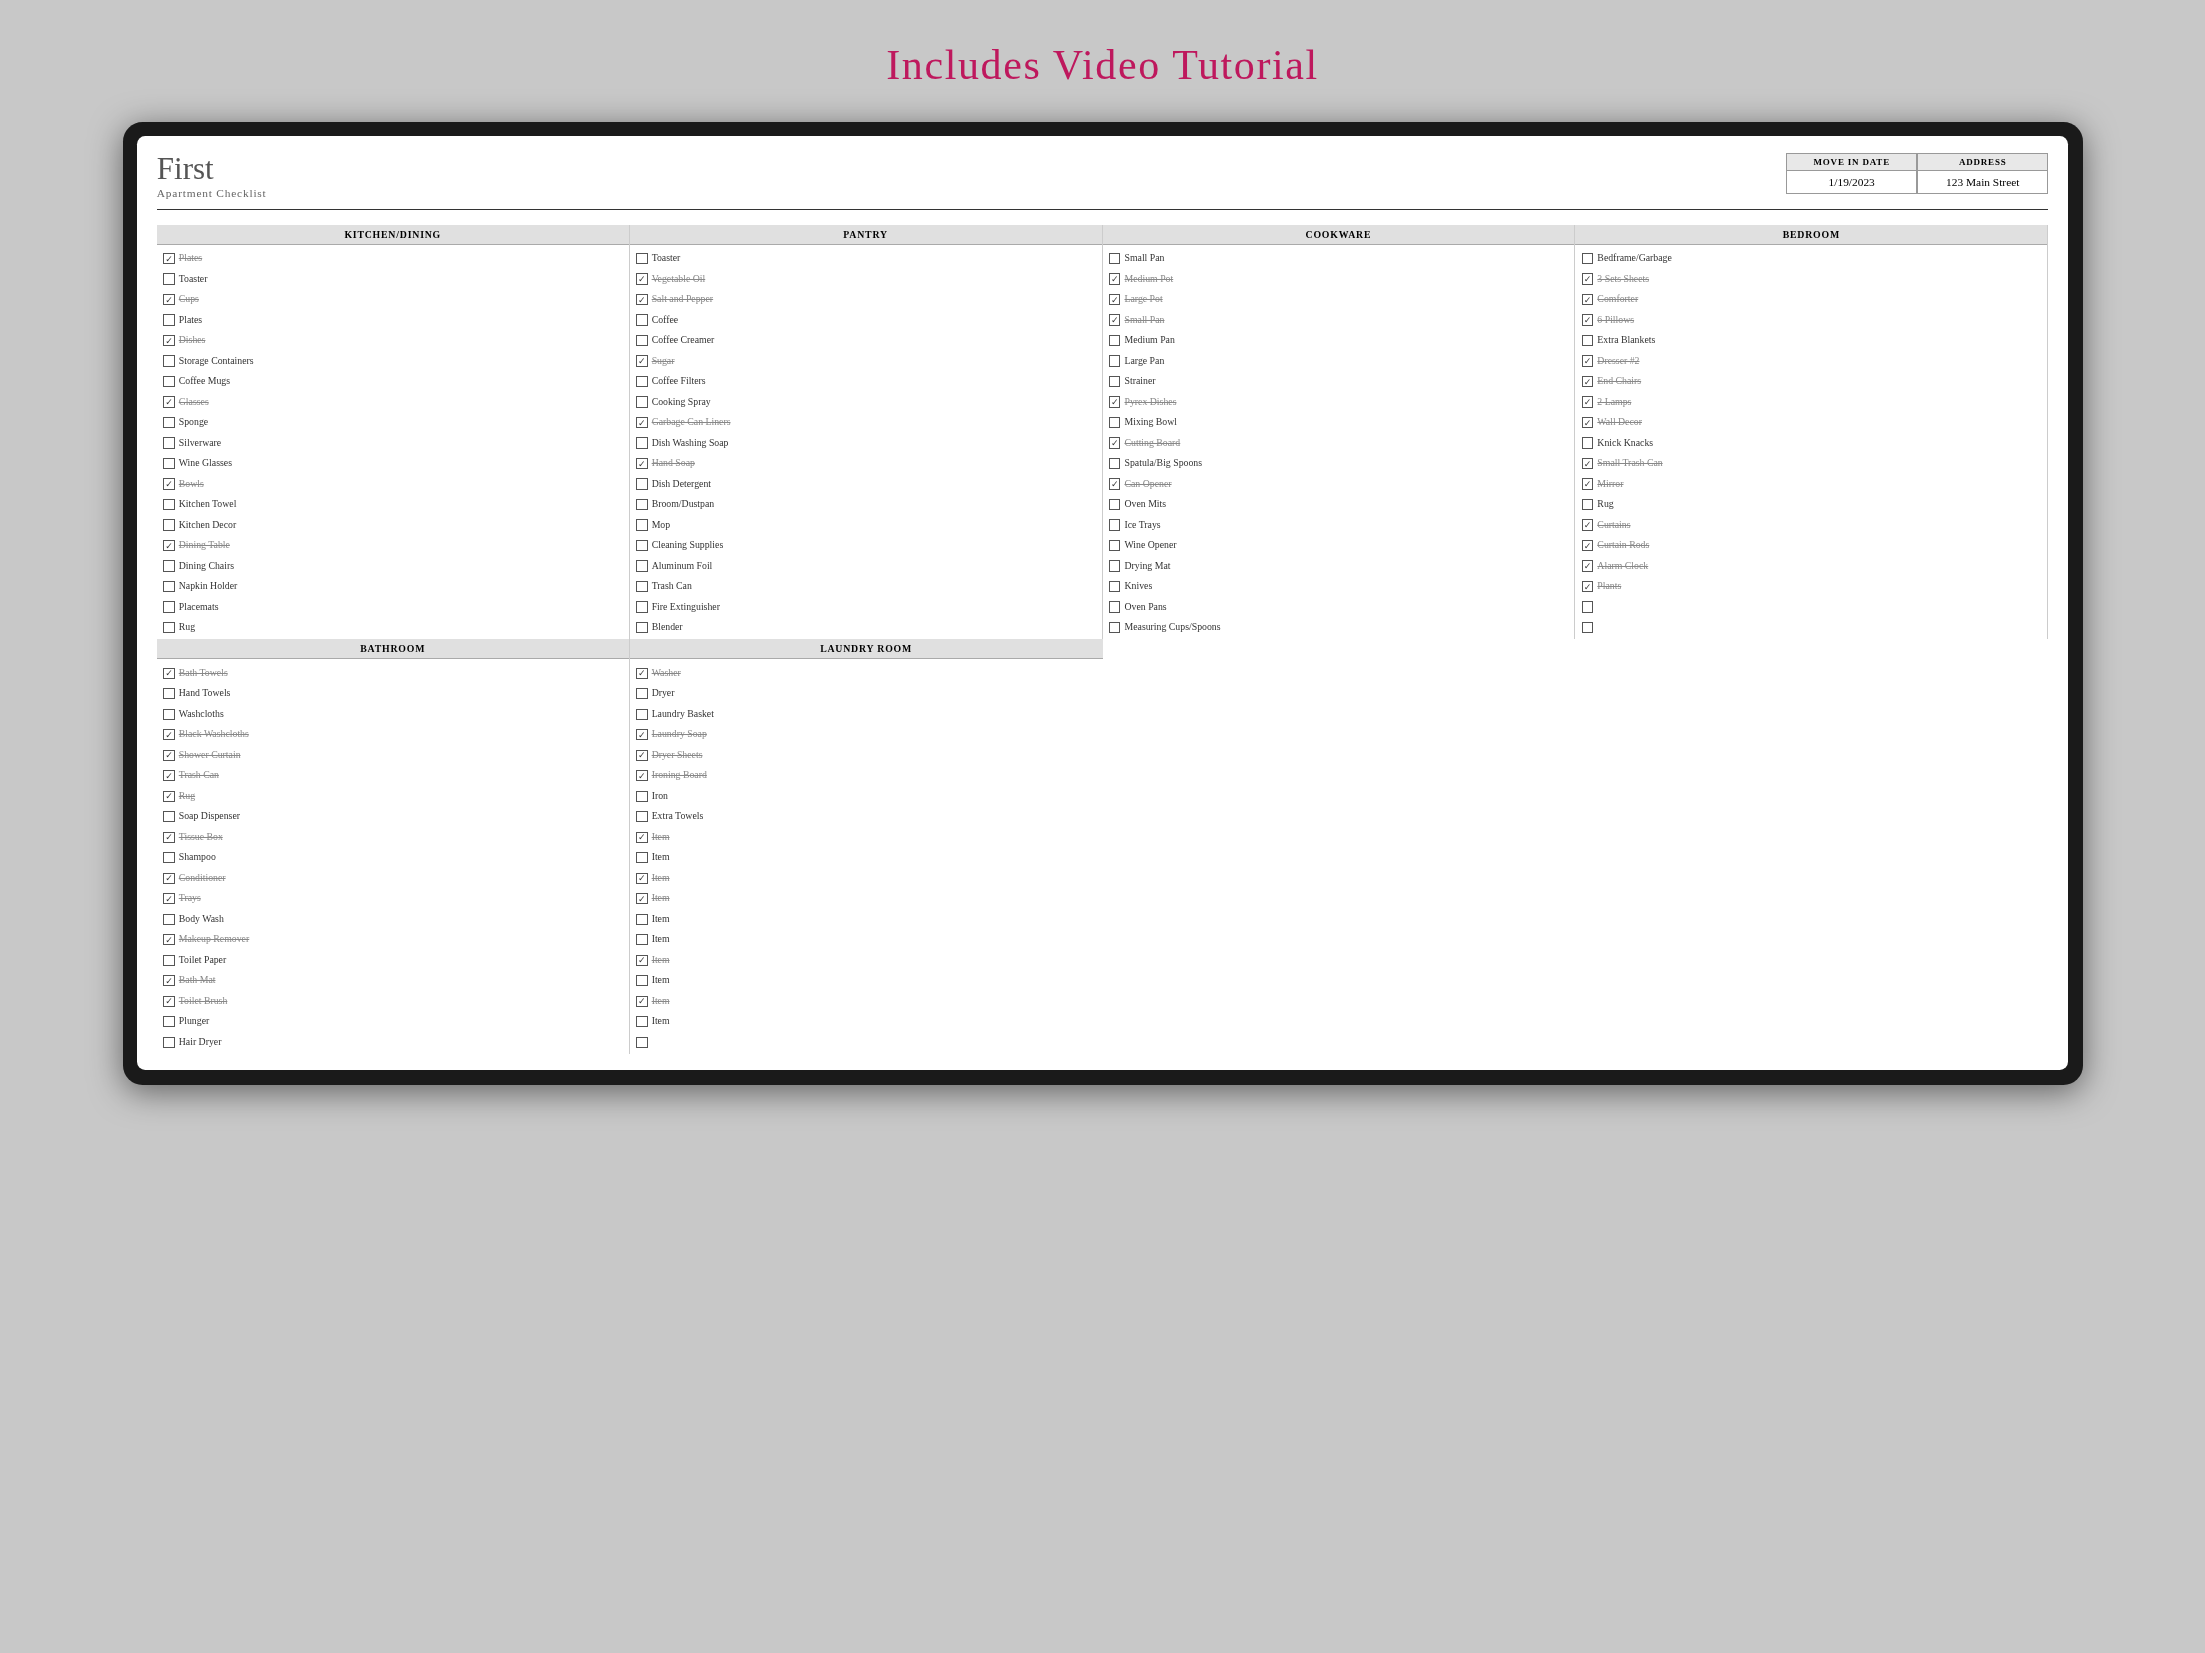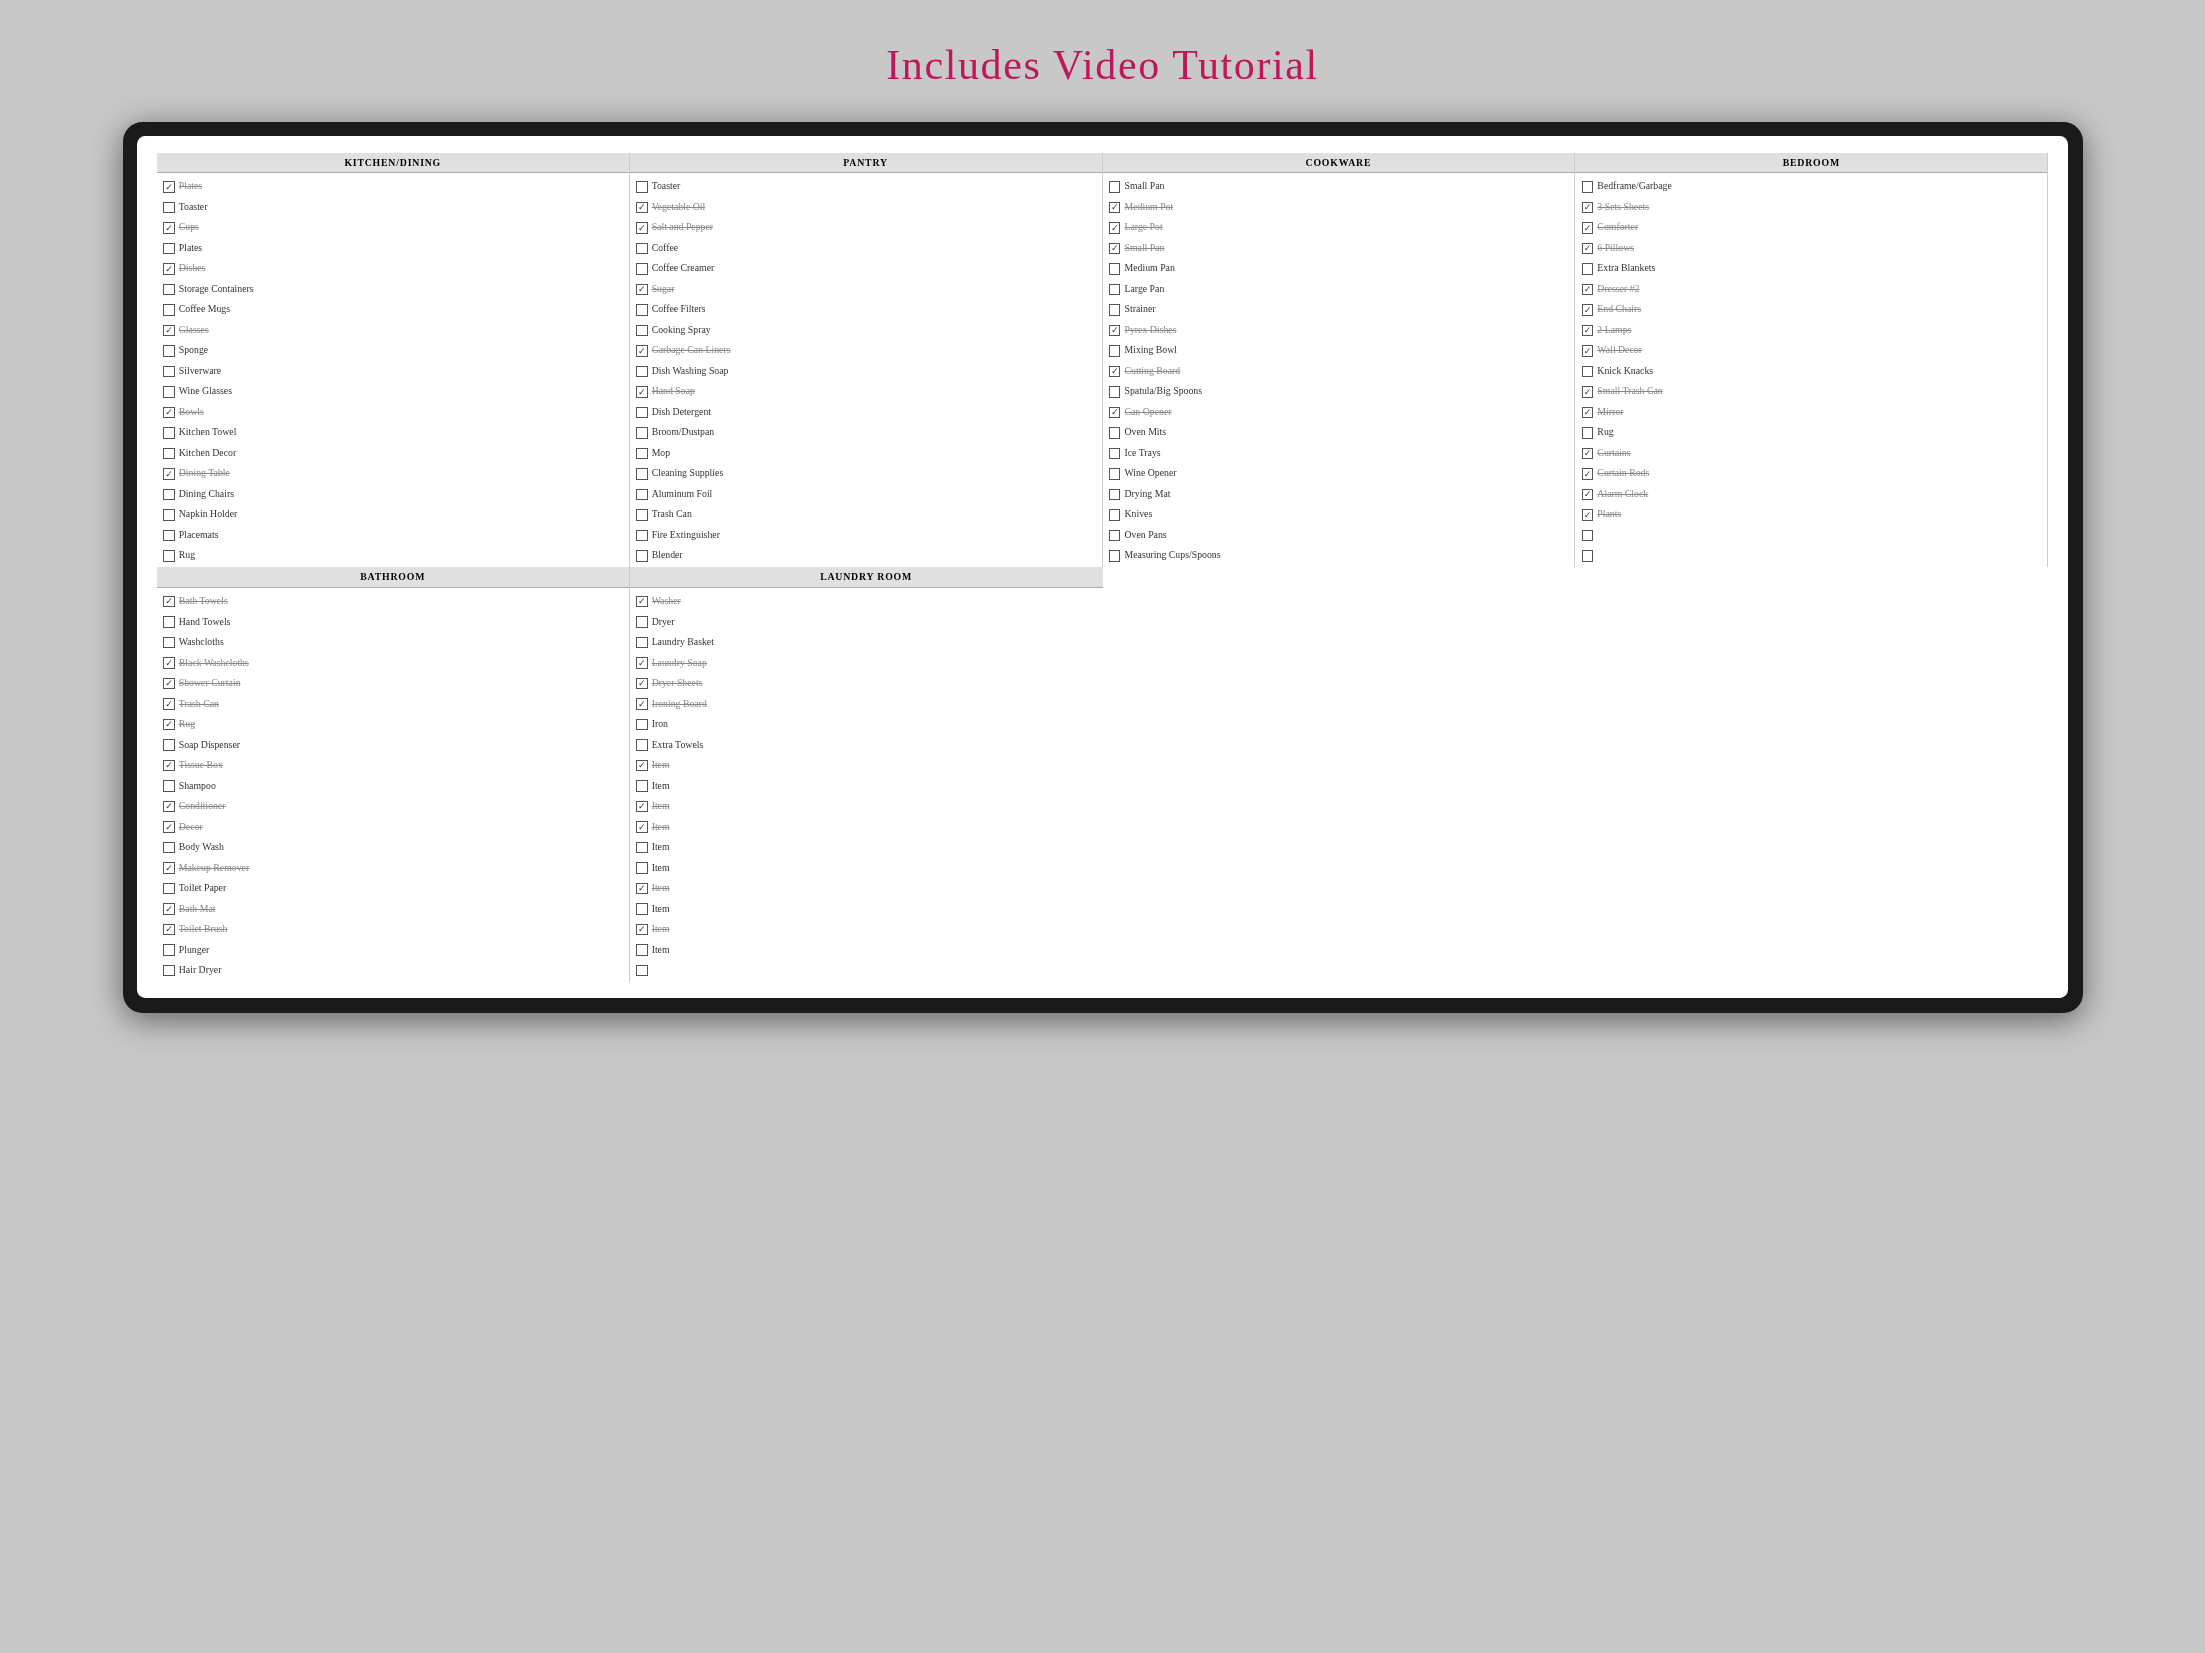--- a/index.html
+++ b/index.html
@@ -139,20 +139,36 @@
     }
   </style>
 </head>
 <body>
 
 <h1 class="page-title">Includes Video Tutorial</h1>
 
 <div class="device-frame">
   <div class="checklist-container">
 
+    <div class="header-row">
+      <div class="logo-area">
+        <div class="logo-script">First</div>
+        <div class="logo-sub">Apartment Checklist</div>
+      </div>
+      <div class="header-info">
+        <div class="info-box">
+          <div class="info-box-label">MOVE IN DATE</div>
+          <div class="info-box-value">1/19/2023</div>
+        </div>
+        <div class="info-box">
+          <div class="info-box-label">ADDRESS</div>
+          <div class="info-box-value">123 Main Street</div>
+        </div>
+      </div>
+    </div>
 
     <div class="columns-row" id="columns-container">
     <div class="column">
           <div class="col-header">KITCHEN/DINING</div>
           <div class="checklist-item">
             <div class="cb checked"></div>
             <span class="item-label strikethrough">Plates</span>
           </div>
           <div class="checklist-item">
             <div class="cb"></div>
@@ -505,21 +521,21 @@
           <div class="checklist-item">
             <div class="cb"></div>
             <span class="item-label">Shampoo</span>
           </div>
           <div class="checklist-item">
             <div class="cb checked"></div>
             <span class="item-label strikethrough">Conditioner</span>
           </div>
           <div class="checklist-item">
             <div class="cb checked"></div>
-            <span class="item-label strikethrough">Decor</span>
+            <span class="item-label strikethrough">Trays</span>
           </div>
           <div class="checklist-item">
             <div class="cb"></div>
             <span class="item-label">Body Wash</span>
           </div>
           <div class="checklist-item">
             <div class="cb checked"></div>
             <span class="item-label strikethrough">Makeup Remover</span>
           </div>
           <div class="checklist-item">

